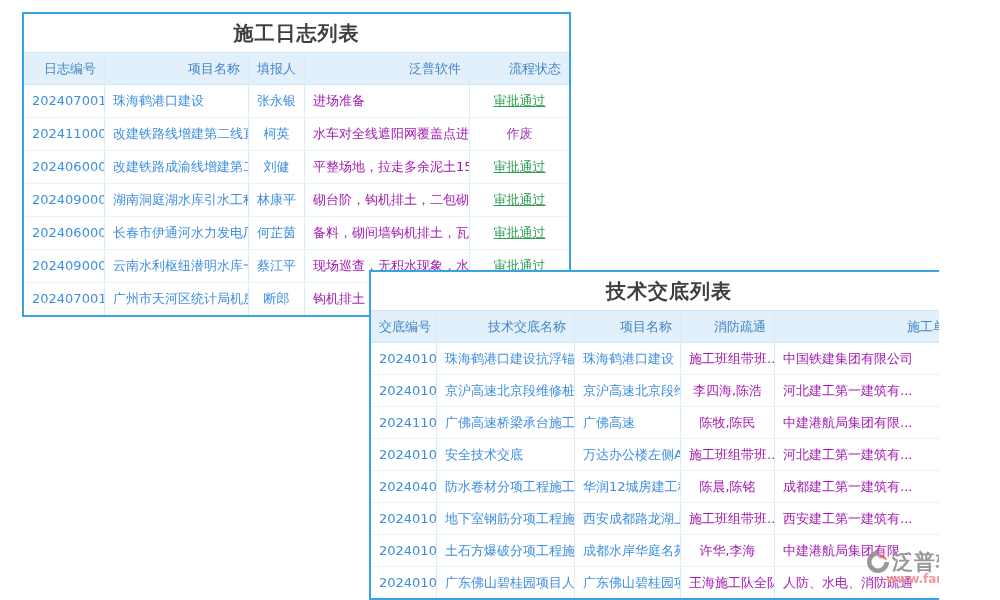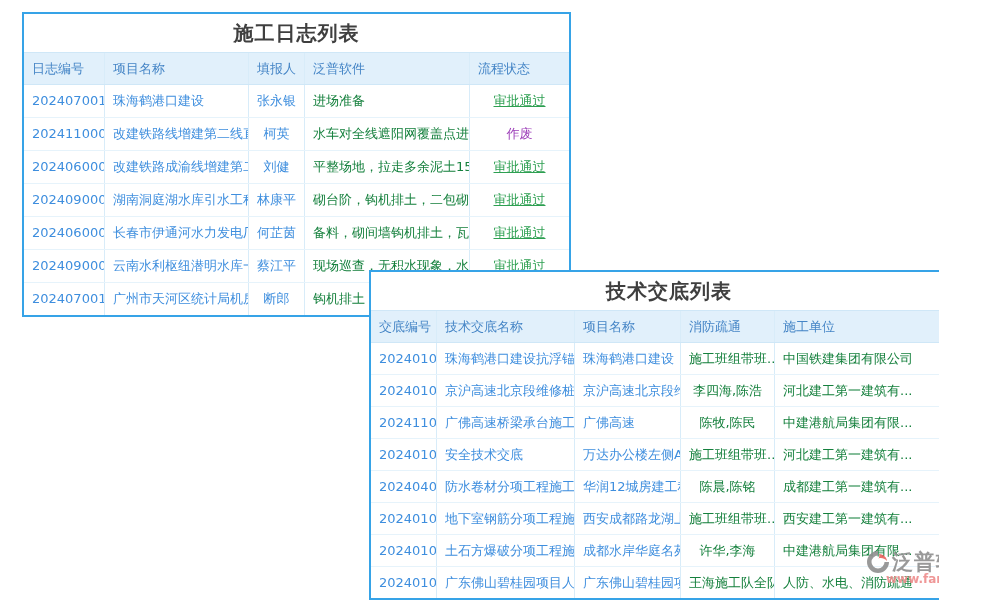--- a/index.html
+++ b/index.html
@@ -12,37 +12,37 @@
   }
   .panel-log{left:22px;top:12px;width:549px;z-index:1;}
   .panel-disc{left:369px;top:270px;width:600px;z-index:2;}
   .panel-title{
     height:38px;line-height:38px;text-align:center;font-size:20px;font-weight:bold;
     color:#3f3f3f;background:#ffffff;letter-spacing:1px;
   }
   .thead{
     display:flex;background:#E1F0FB;border-top:1px solid #CFE7F7;border-bottom:1px solid #CFE7F7;
   }
-  .thead .cell{color:#4585C6;font-size:13px;height:31px;line-height:31px;text-align:left;}
+  .thead .cell{color:#4585C6;font-size:13px;height:31px;line-height:31px;text-align:right;}
   .trow{display:flex;border-bottom:1px solid #E6F3FB;background:#ffffff;}
   .trow:last-child{border-bottom:none;}
   .cell{
     box-sizing:border-box;padding:0 8px;white-space:nowrap;overflow:hidden;
     font-size:13px;border-right:1px solid #D8ECF9;
   }
   .cell:last-child{border-right:none;}
   .panel-log .trow .cell{height:32px;line-height:32px;}
   .panel-disc .trow .cell{height:31px;line-height:31px;}
   
   .c1-0{width:81px;}  .c1-1{width:144px;} .c1-2{width:56px;} .c1-3{width:165px;} .c1-4{flex:1;}
   
   .c2-0{width:66px;}  .c2-1{width:138px;} .c2-2{width:106px;} .c2-3{width:94px;} .c2-4{flex:1;}
   .center{text-align:center;}
   .link{color:#3E8EDE;cursor:pointer;}
-  .plain{color:#15803d;}
+  .plain{color:#a21caf;}
   .st-approved{color:#2EA052;text-decoration:underline;cursor:pointer;}
   .st-void{color:#9C3DB8;}
   
   .watermark{position:absolute;left:866px;top:548px;width:134px;z-index:3;opacity:.9;}
   .wm-top{display:flex;align-items:center;}
   .wm-logo{width:24px;height:24px;flex:0 0 24px;margin-right:2px;}
   .wm-brand{font-size:21px;font-weight:bold;color:#8f8f8f;letter-spacing:1px;white-space:nowrap;}
   .wm-url{font-size:12px;font-weight:bold;color:#EE8C8C;margin-top:-4px;margin-left:20px;white-space:nowrap;}
 </style>
 </head>

